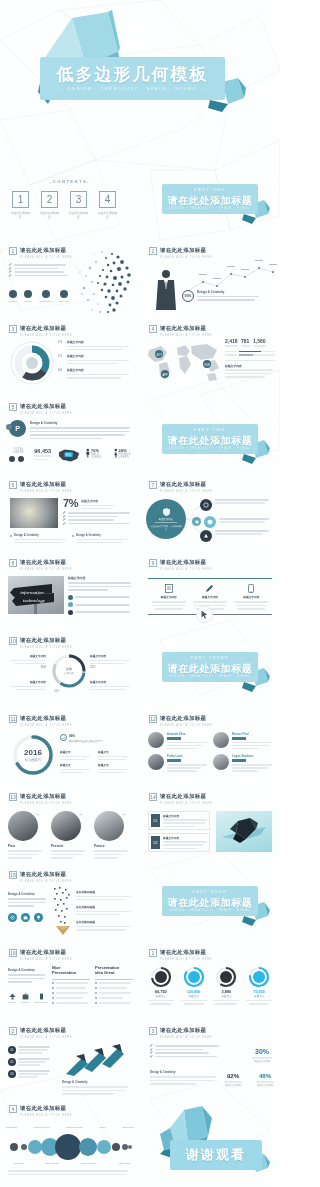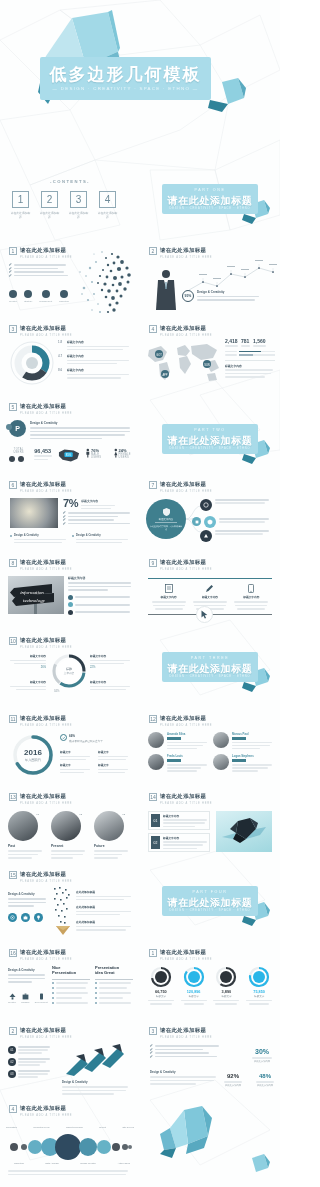--- a/index.html
+++ b/index.html
@@ -14,21 +14,21 @@
   
   .bg-poly { position:absolute; inset:0; z-index:0; pointer-events:none; }
 
   .grid { position:relative; z-index:2; }
   .row { display:flex; width:280px; }
   .slide { width:140px; position:relative; background:transparent; overflow:hidden; }
 
   
   .title-slide { width:280px; height:160px; position:relative; }
   .title-band {
-    position:absolute; left:40px; top:57px; width:171px; height:43px;
+    position:absolute; left:40px; top:57px; width:185px; height:43px;
     background:#aadcea; border-radius:2px;
   }
   .title-band .t-main {
     position:absolute; left:0; right:0; top:6px; text-align:center;
     font-size:17px; letter-spacing:2px; color:#ffffff; font-weight:bold;
     text-shadow:0 1px 1px rgba(90,150,170,.35);
   }
   .title-band .t-sub {
     position:absolute; left:0; right:0; top:29px; text-align:center;
     font-size:4.4px; letter-spacing:1.3px; color:#eaf7fb;
@@ -1381,17 +1381,20 @@
         <svg width="140" height="92" viewBox="0 0 140 92" style="position:absolute;inset:0">
           <polygon points="44,14 62,10 68,40 48,48" fill="#7fc7da"></polygon>
           <polygon points="62,10 72,22 68,40" fill="#5fb0c6"></polygon>
           <polygon points="30,32 44,14 48,48 36,52" fill="#a5dcea"></polygon>
           <polygon points="20,38 30,32 36,52 24,54" fill="#6db9cf"></polygon>
           <polygon points="24,54 36,52 32,62 20,58" fill="#2f8399"></polygon>
           <polygon points="48,48 68,40 64,52 46,58" fill="#58a9c0"></polygon>
           <polygon points="112,62 124,58 128,72 116,76" fill="#8ecfe0"></polygon>
           <polygon points="124,58 130,66 128,72" fill="#5fb0c6"></polygon>
         </svg>
+        <div class="thanks-band">
+          <span>谢谢观看</span>
+        </div>
       </div>
     </div>
 
   </div>
 </div>
 
 </body></html>

